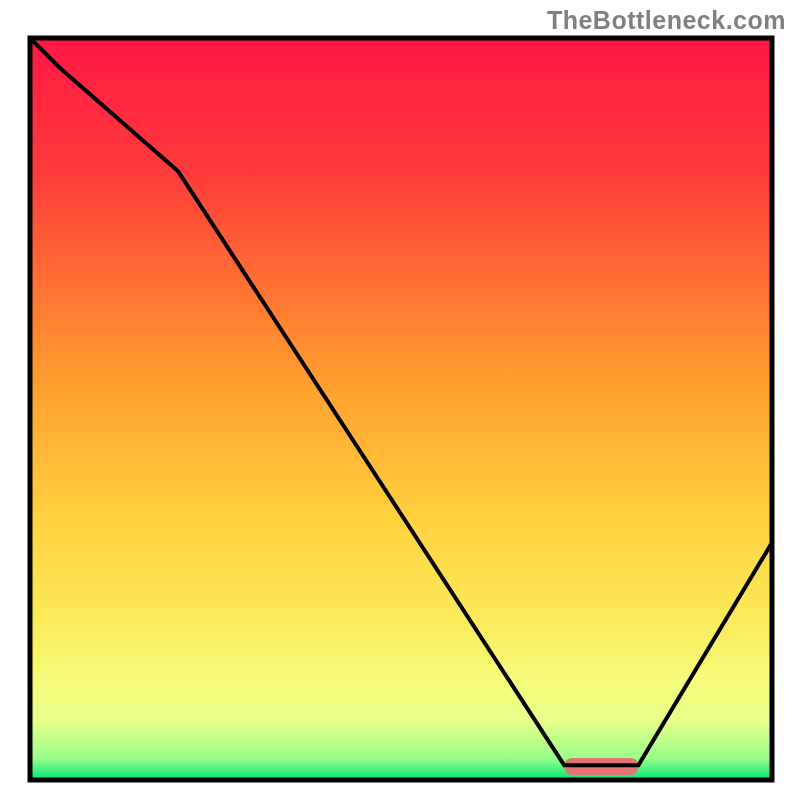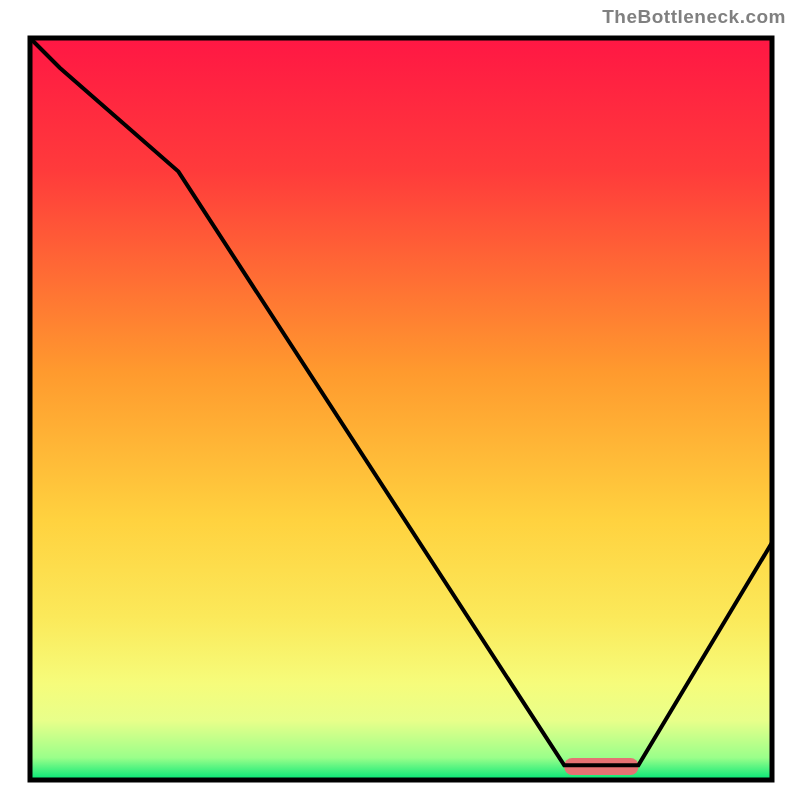--- a/index.html
+++ b/index.html
@@ -12,21 +12,21 @@
   }
   .chart-wrapper {
     position: relative;
     width: 800px;
     height: 800px;
   }
   .watermark {
     position: absolute;
     top: 6px;
     right: 14px;
-    font-size: 19px;
+    font-size: 25px;
     font-weight: 600;
     color: #808080;
     letter-spacing: 0.5px;
   }
   svg { display: block; }
 </style>
 </head>
 <body>
 
 <div class="chart-wrapper">

